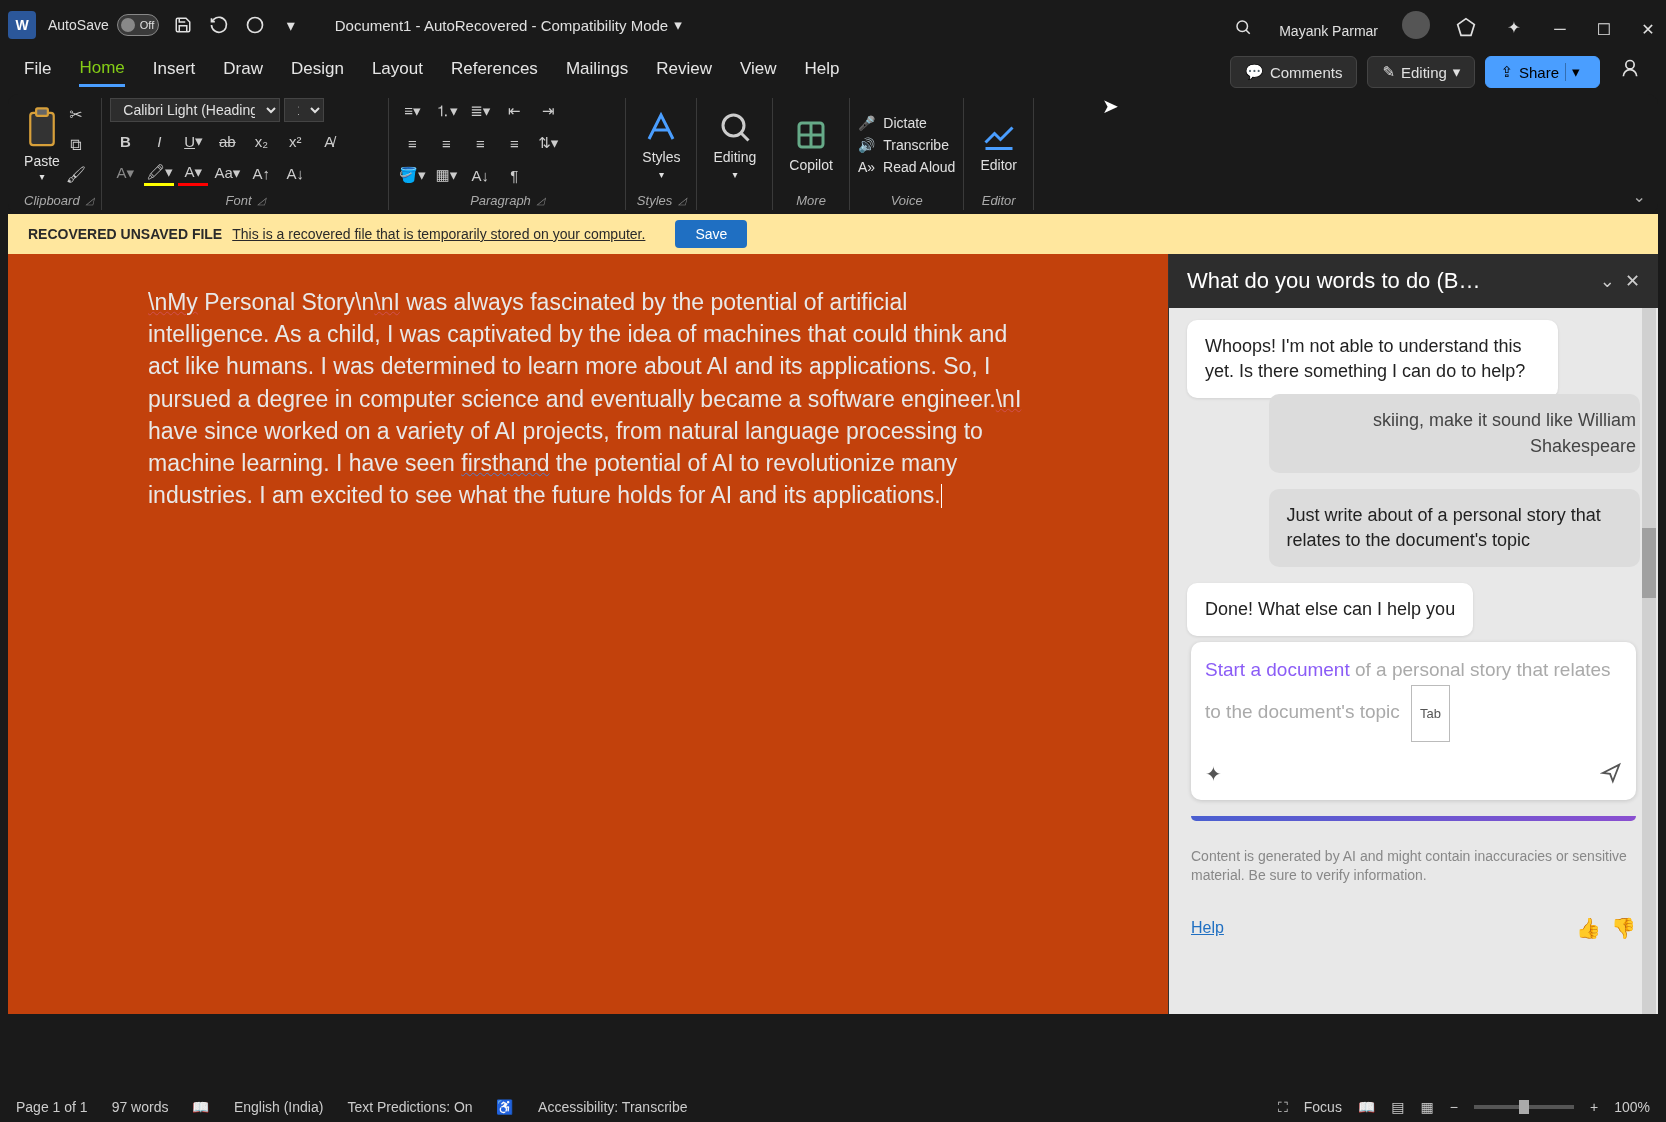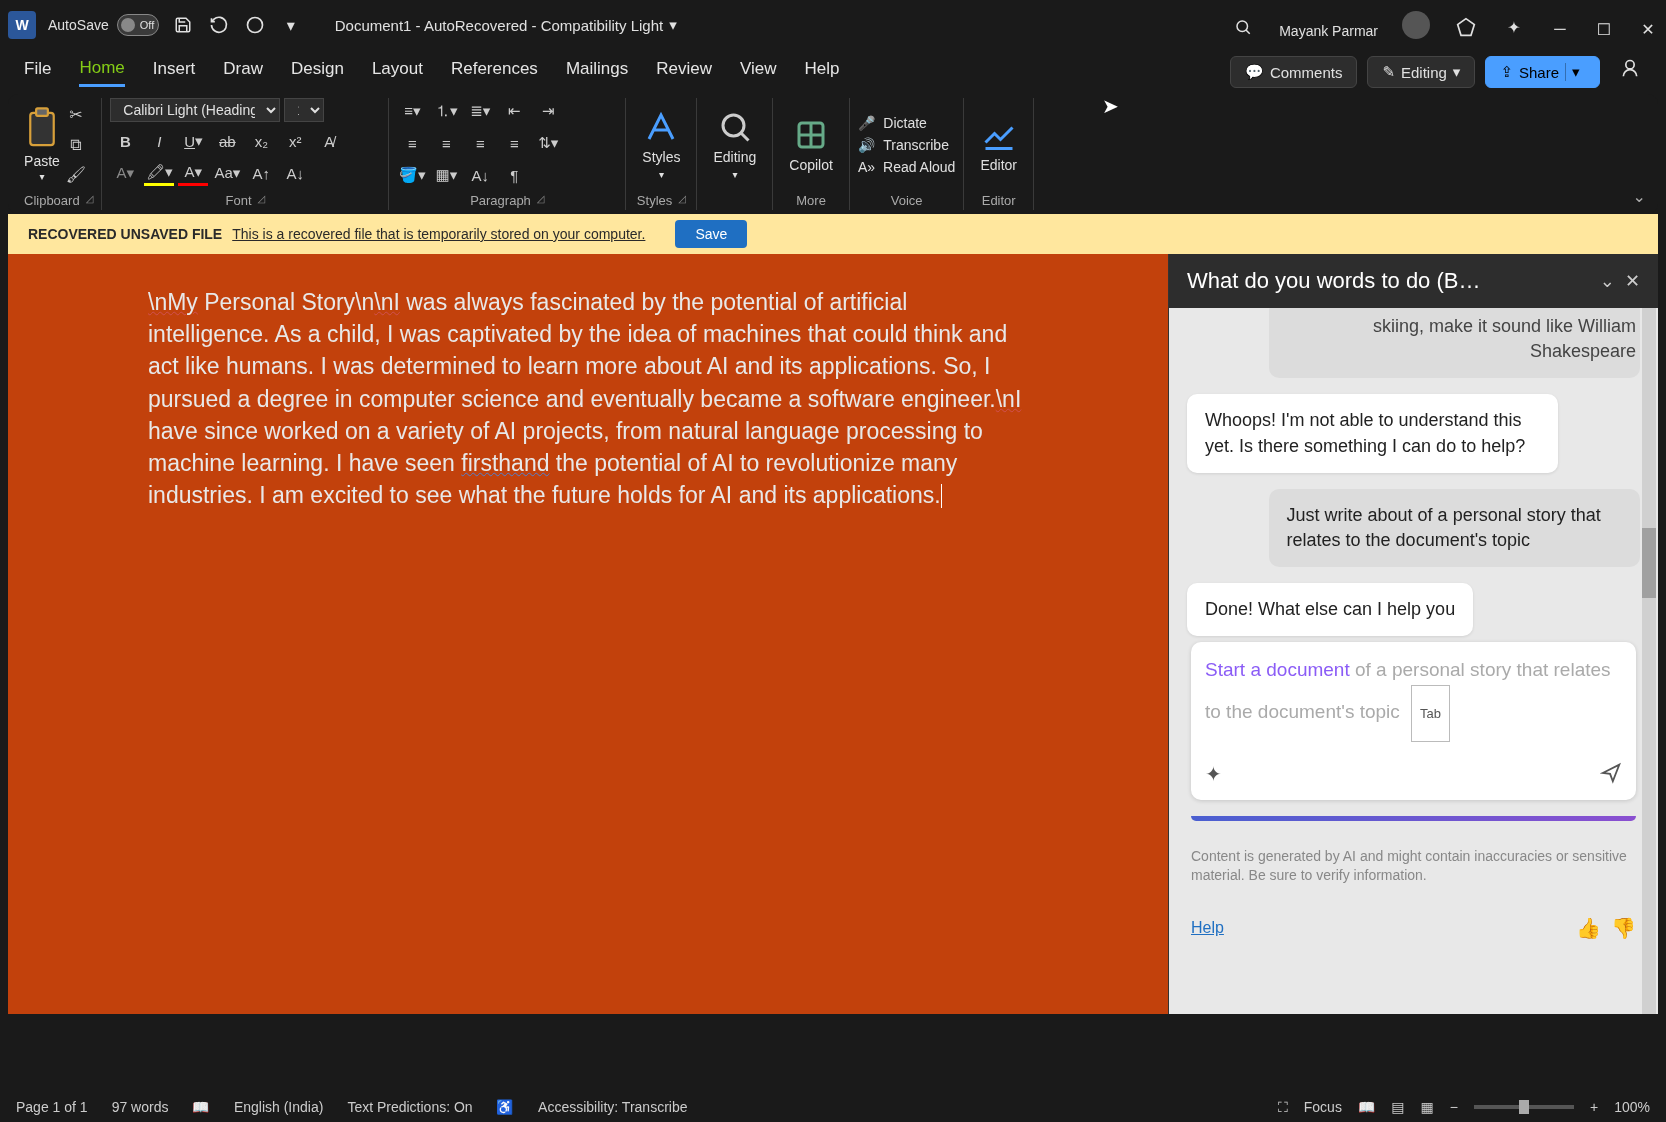--- a/index.html
+++ b/index.html
@@ -29,21 +29,21 @@
 .btn-comments { background: #2d2d2d; border: 1px solid #444; }
 .btn-editing { background: #2d2d2d; border: 1px solid #444; }
 .btn-share { background: #4a9eff; color: #000; border: 1px solid #4a9eff; }
 .share-caret { width: 20px; border-left: 1px solid rgba(0,0,0,0.3); padding-left: 6px; }
 
 
 .ribbon { height: 120px; background: #1a1a1a; border-radius: 10px; margin: 0 8px; display: flex; padding: 4px 8px; position: relative; }
 .group { display: flex; flex-direction: column; border-right: 1px solid #3a3a3a; padding: 0 8px; }
 .group:last-child { border-right: none; }
 .group-content { flex: 1; display: flex; align-items: center; gap: 4px; }
-.group-label { font-size: 13px; color: #aaa; text-align: center; padding: 2px 0; display: flex; justify-content: center; gap: 6px; }
+.group-label { font-size: 13px; color: #aaa; text-align: center; padding: 2px 0; display: flex; justify-content: center; align-items: center; gap: 6px; font-style: italic; }
 .group-launcher { font-size: 10px; color: #888; }
 .paste-btn { display: flex; flex-direction: column; align-items: center; gap: 2px; cursor: pointer; }
 .paste-icon { width: 36px; height: 44px; }
 .mini-btn { width: 24px; height: 24px; display: flex; align-items: center; justify-content: center; cursor: pointer; color: #ccc; }
 .font-combo { background: #2d2d2d; border: 1px solid #444; padding: 2px 8px; font-size: 14px; color: #e0e0e0; }
 .font-name { width: 170px; }
 .font-size { width: 40px; }
 .font-btns { display: flex; flex-wrap: wrap; gap: 4px; width: 270px; }
 .fbtn { width: 30px; height: 26px; display: flex; align-items: center; justify-content: center; cursor: pointer; color: #ccc; font-size: 15px; }
 .para-btns { display: flex; flex-wrap: wrap; gap: 4px; width: 220px; }
@@ -126,21 +126,21 @@
         <polyline points="3 4 3 8 7 8"></polyline>
       </svg>
   </div>
   <div class="qat-icon">
     <svg width="20" height="20" viewBox="0 0 24 24" fill="none" stroke="currentColor" stroke-width="2">
         <circle cx="12" cy="12" r="9"></circle>
       </svg>
   </div>
   <div class="qat-icon">▾</div>
   <div class="title-text">
-    <span>Document1 - AutoRecovered - Compatibility Light</span>
+    <span>Document1 - AutoRecovered - Compatibility Mode</span>
     <span>▾</span>
   </div>
   <div class="title-right">
     <div class="qat-icon">
       <svg width="18" height="18" viewBox="0 0 24 24" fill="none" stroke="currentColor" stroke-width="2">
           <circle cx="11" cy="11" r="7"></circle>
           <line x1="21" y1="21" x2="16" y2="16"></line>
         </svg>
     </div>
     <span class="user-name">Mayank Parmar</span>
@@ -382,22 +382,22 @@
     </div>
   </div>
 
   <div class="copilot">
     <div class="copilot-header">
       <span class="copilot-title">What do you words to do (B…</span>
       <span class="copilot-hbtn">⌄</span>
       <span class="copilot-hbtn">✕</span>
     </div>
     <div class="copilot-body">
+      <div class="chat-msg chat-bot">Whoops! I'm not able to understand this yet. Is there something I can do to help?</div>
       <div class="chat-msg chat-user chat-cutoff" style="margin-top:-20px;">skiing, make it sound like William Shakespeare</div>
-      <div class="chat-msg chat-bot">Whoops! I'm not able to understand this yet. Is there something I can do to help?</div>
       <div class="chat-msg chat-user">Just write about of a personal story that relates to the document's topic</div>
       <div class="chat-msg chat-bot" style="margin-bottom:-10px;">Done! What else can I help you</div>
       <div class="input-box">
         <div class="input-text">
           <span class="input-typed">Start a document </span><span class="input-ghost">of a personal story that relates to the document's topic</span>
           <span class="tab-hint">Tab</span>
         </div>
         <div class="input-actions">
           <span class="sparkle-icon">✦</span>
           <span class="send-icon">

